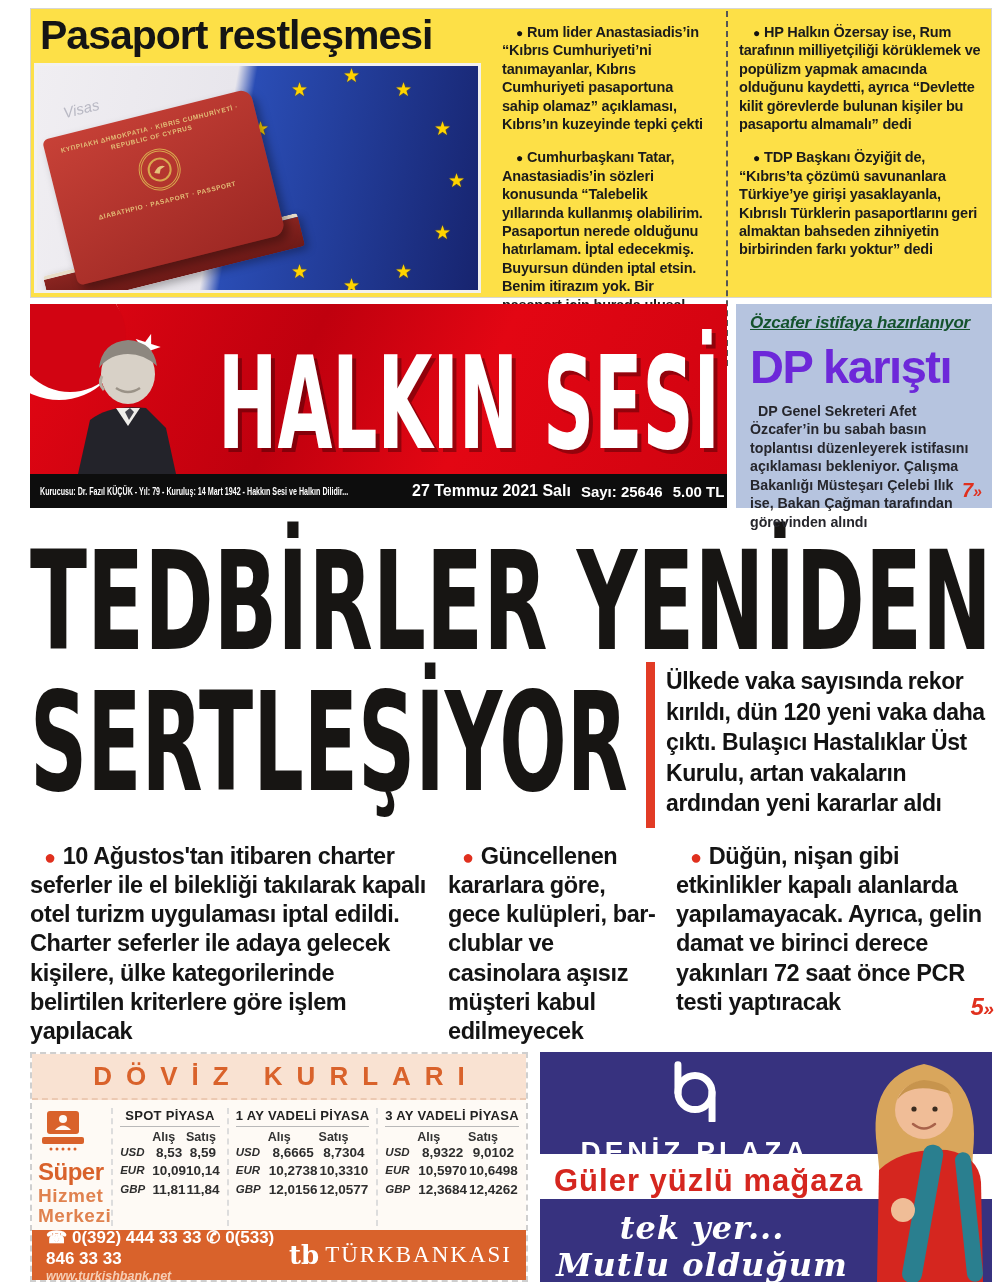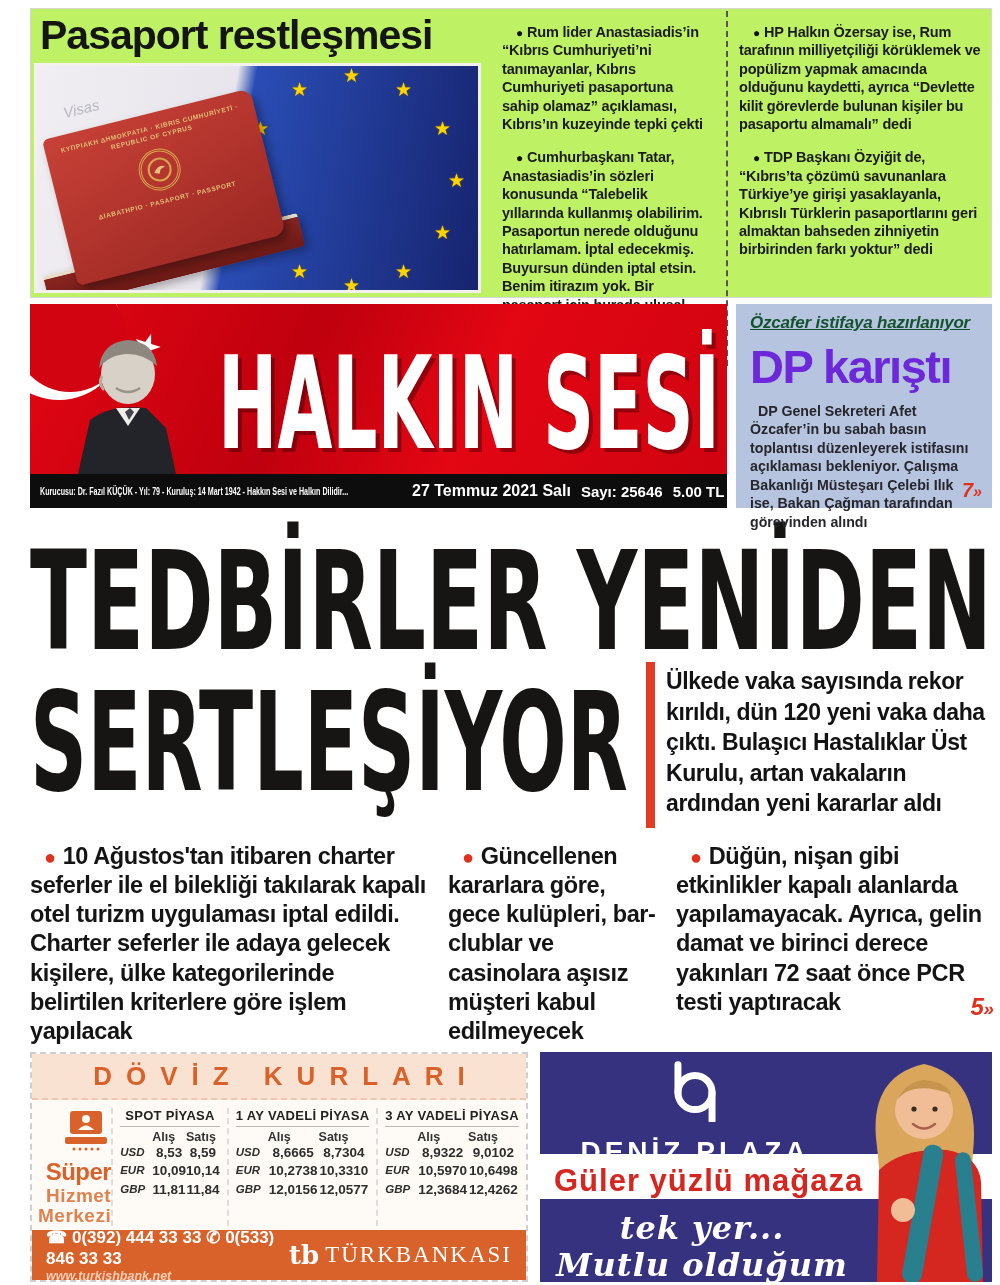--- a/index.html
+++ b/index.html
@@ -6,21 +6,21 @@
   html,body { width:1000px; height:1285px; }
   body {
     font-family: "Liberation Sans", sans-serif;
     background:#ffffff; color:#161616; overflow:hidden; position:relative;
   }
   .pageref { color:#e0301e; font-weight:800; white-space:nowrap; }
   .pageref .chev { font-size:.8em; letter-spacing:-2px; }
 
   
   #top-band {
-    margin:8px 8px 0 30px; height:290px; background:#bef264;
+    margin:8px 8px 0 30px; height:290px; background:#fde047;
     display:grid; grid-template-columns:455px 215px 266px; column-gap:11px;
     border:1px solid #d7d6d4; padding:2px 3px;
   }
   .lead-headline { font-size:41px; font-weight:800; letter-spacing:-1px; color:#151515; margin:1px 0 4px 6px; }
   .photo { position:relative; width:447px; height:230px; overflow:hidden; border:3px solid #f2f1ef;
     background:linear-gradient(100deg,#f0eef2 0%,#e8e6ec 42%,#2a4db5 46%,#17246f 100%); }
   .stamp-visas { position:absolute; left:26px; top:34px; color:#b9b9c4; font-style:italic; font-size:15px; transform:rotate(-14deg); }
   .eu-star { position:absolute; color:#ffd400; font-size:19px; text-shadow:0 0 2px #8a6d00; }
   .passbook { position:absolute; left:20px; top:46px; width:214px; height:150px; transform:rotate(-14deg);
     background:linear-gradient(160deg,#c74137,#9c2723); border-radius:6px 12px 12px 6px;
@@ -79,21 +79,21 @@
   #bullets .bull3ref { float:right; font-size:24px; font-style:italic; margin-top:4px; }
 
   
   #bottom { margin:12px 8px 0 30px; height:230px; display:flex; gap:12px; }
 
   .bank { width:498px; border:2px dashed #cfcfcf; display:flex; flex-direction:column; background:#fffdfb; }
   .bank-hd { height:60px; background:#f9e2d2; border-bottom:2px dashed #ecc9b2;
     display:flex; align-items:center; justify-content:center;
     color:#d9622b; font-size:26px; font-weight:800; letter-spacing:14px; text-indent:14px; }
   .bank-bd { flex:1; background:#fefaf5; display:flex; padding:8px 6px 4px; }
-  .brandcol { width:100px; text-align:right; color:#d9622b; padding-top:2px; }
+  .brandcol { width:100px; text-align:left; color:#d9622b; padding-top:2px; }
   .brandcol .b1 { font-size:24px; font-weight:800; letter-spacing:-.5px; }
   .brandcol .b2 { font-size:19px; font-weight:700; color:#e0824f; letter-spacing:.5px; line-height:1.05; }
   .market { flex:1; border-left:2px dashed #ddd; padding:0 7px; }
   .market:first-of-type { border-left:none; }
   .m-title { font-size:13px; font-weight:800; text-align:center; color:#222; letter-spacing:.3px;
     border-bottom:1px solid #b9b9b9; padding-bottom:3px; margin-bottom:3px; white-space:nowrap; }
   .m-head,.m-row { display:grid; grid-template-columns:32px 1fr 1fr; font-size:12.5px; }
   .m-head span { text-align:left; color:#333; font-weight:700; }
   .m-row { font-weight:700; color:#2e2e2e; line-height:1.35; }
   .m-row .code { font-style:italic; font-weight:800; font-size:11.5px; padding-top:1px; }

